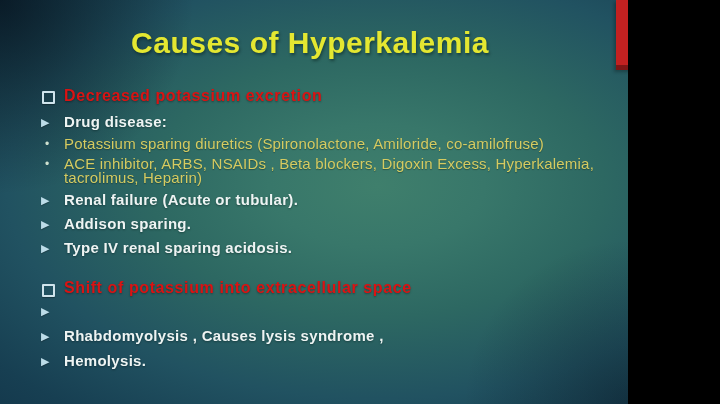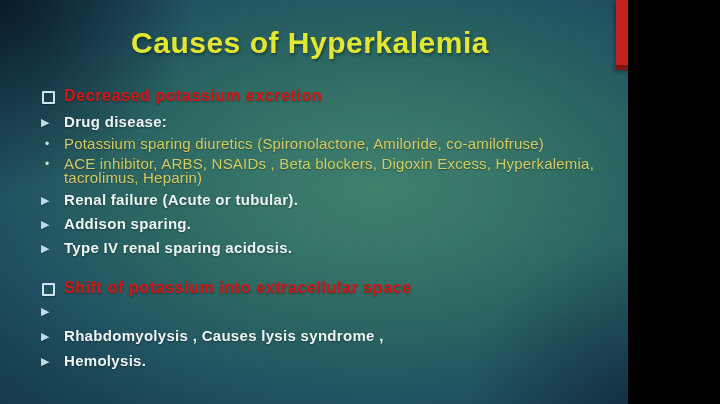--- a/index.html
+++ b/index.html
@@ -61,21 +61,21 @@
     color:#eef4f3;
     text-shadow:0 1px 2px rgba(0,20,20,0.4);
   }
   .txt-yellow{
     font-size:15px; font-weight:normal; line-height:14px; letter-spacing:0.2px;
     color:#d5cb61;
     max-width:545px;
     text-shadow:0 1px 1px rgba(0,20,20,0.35);
   }
   
-  .mb8{margin-bottom:8px;} .mb6{margin-bottom:6px;} .mb5{margin-bottom:5px;}
+  .mb8{margin-bottom:8px;} .mb6{margin-bottom:6px;} .mb5{margin-bottom:5px;align-items:center;}
   .mb7{margin-bottom:7px;} .mb22{margin-bottom:22px;} .pt3{padding-top:3px;}
 </style>
 </head>
 <body>
 
 <div class="slide">
 
   <div class="accent-rect"></div>
 
   <div class="title">Causes of Hyperkalemia</div>

